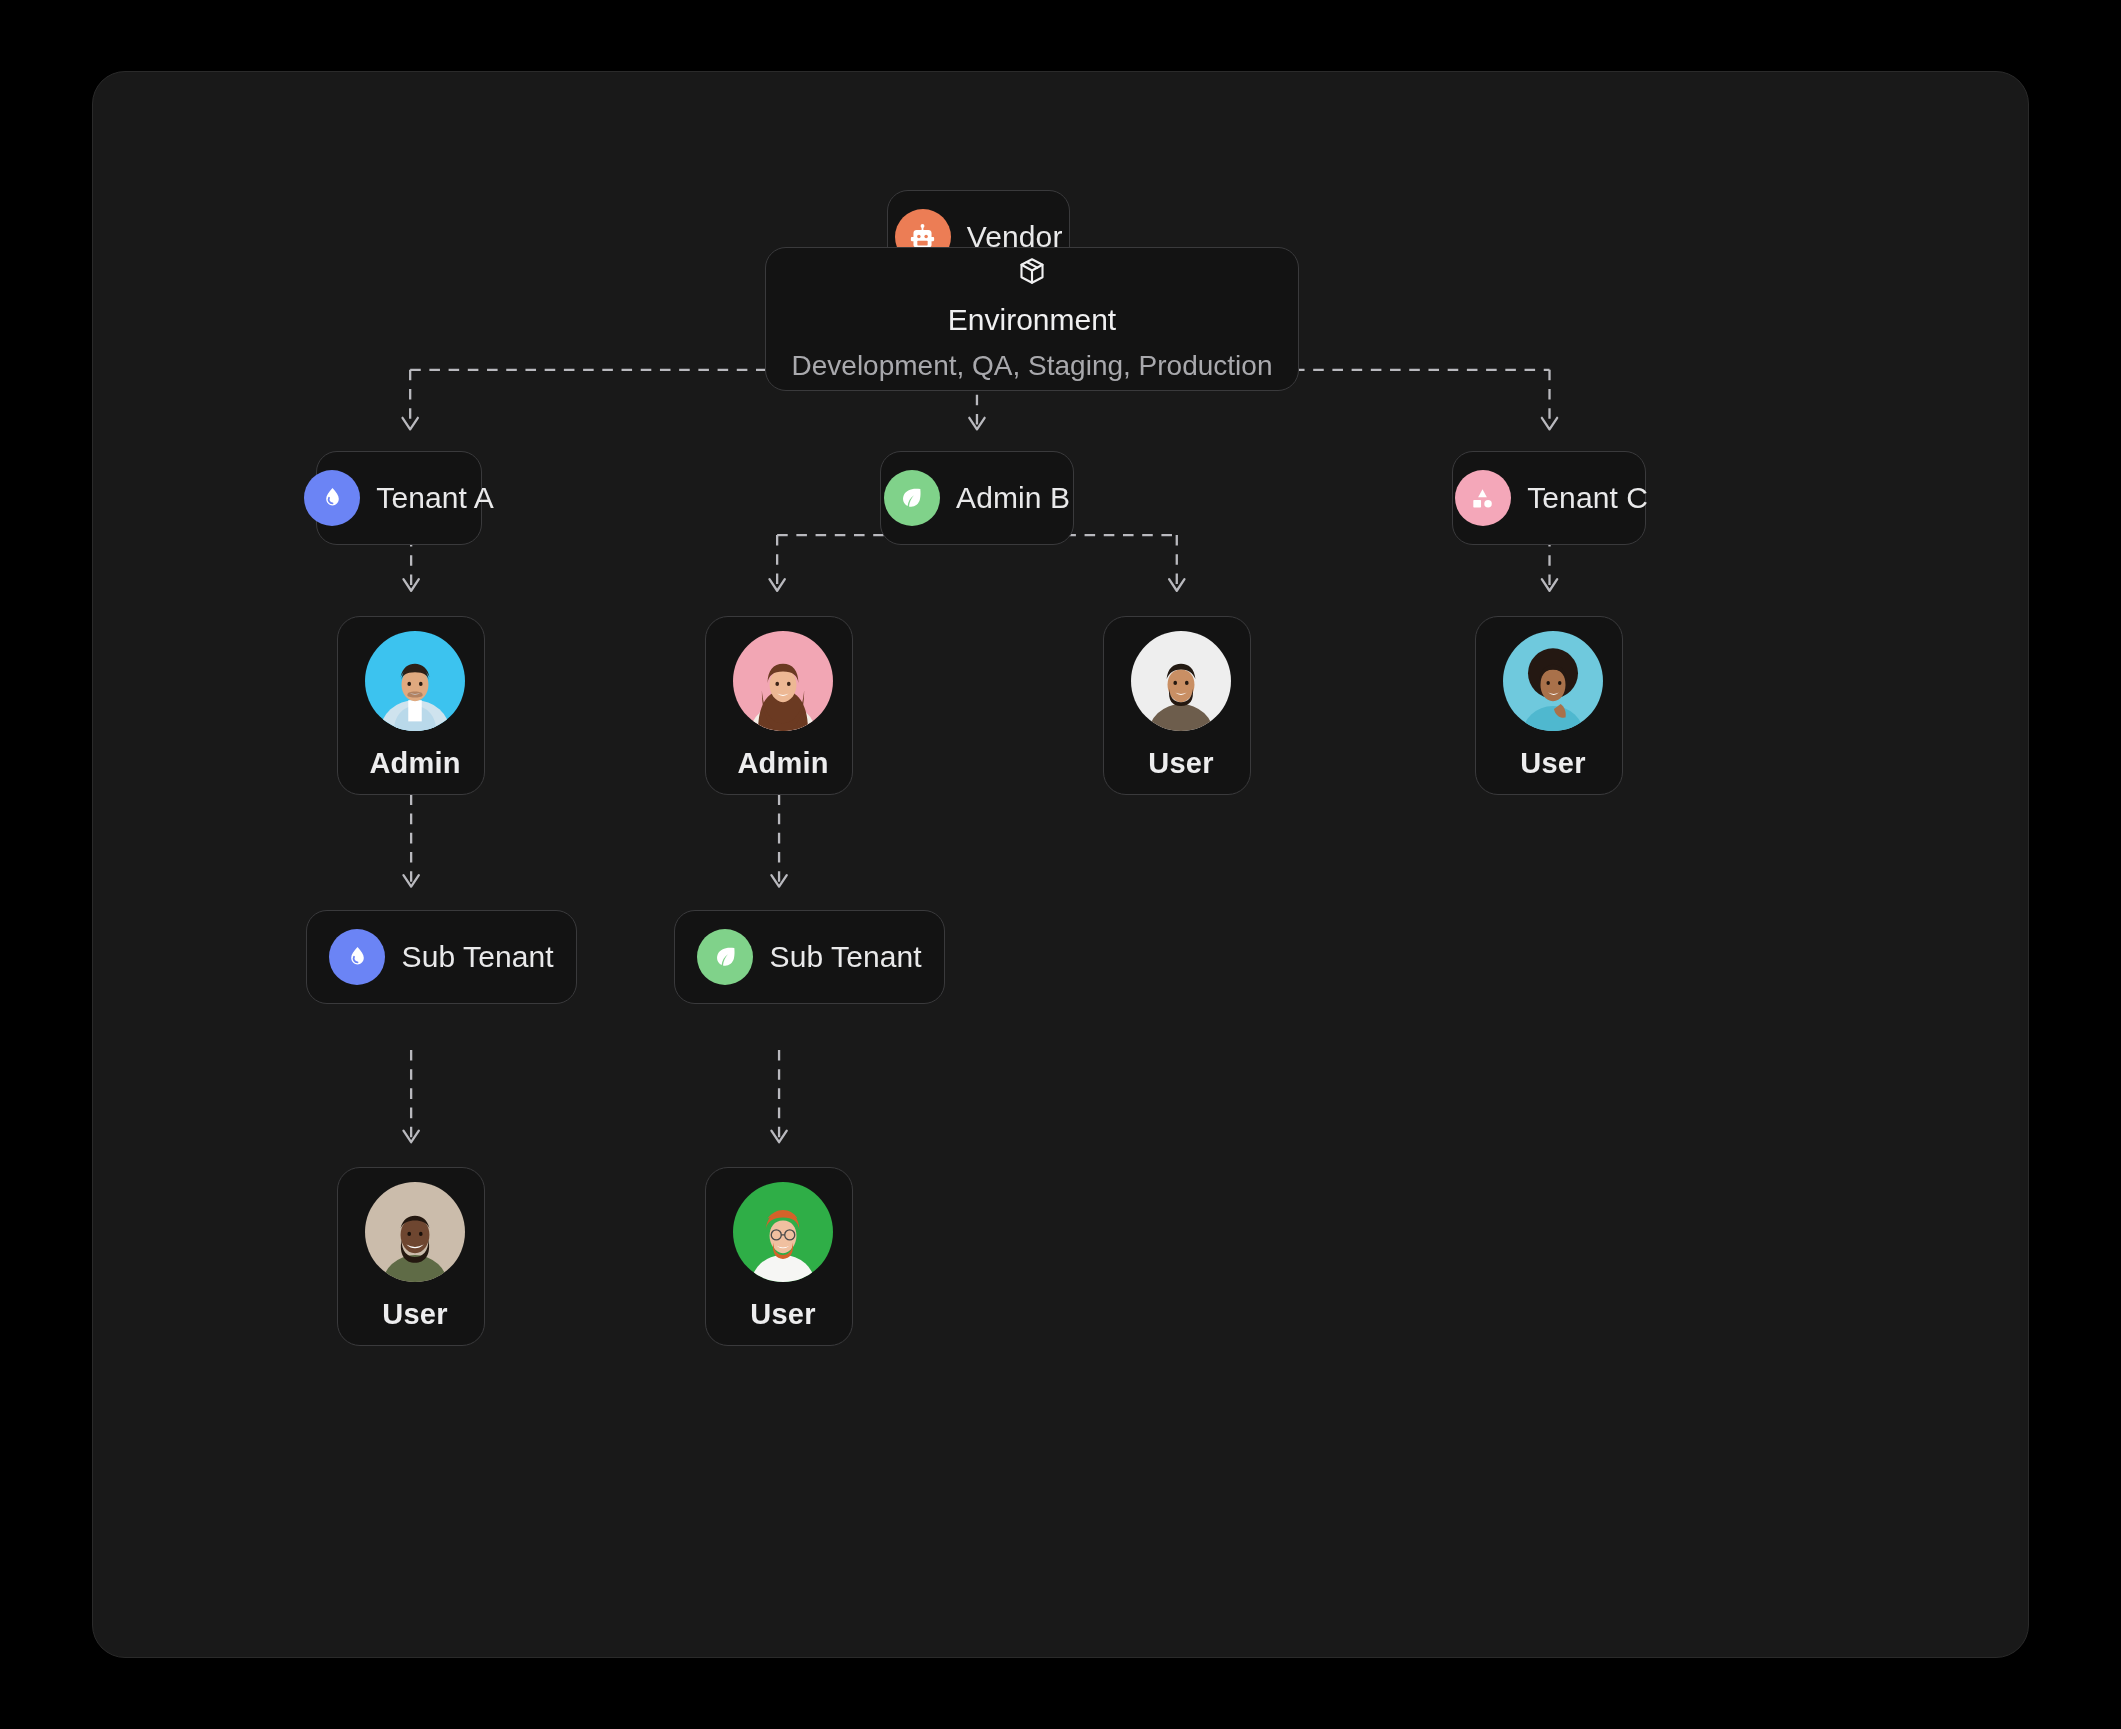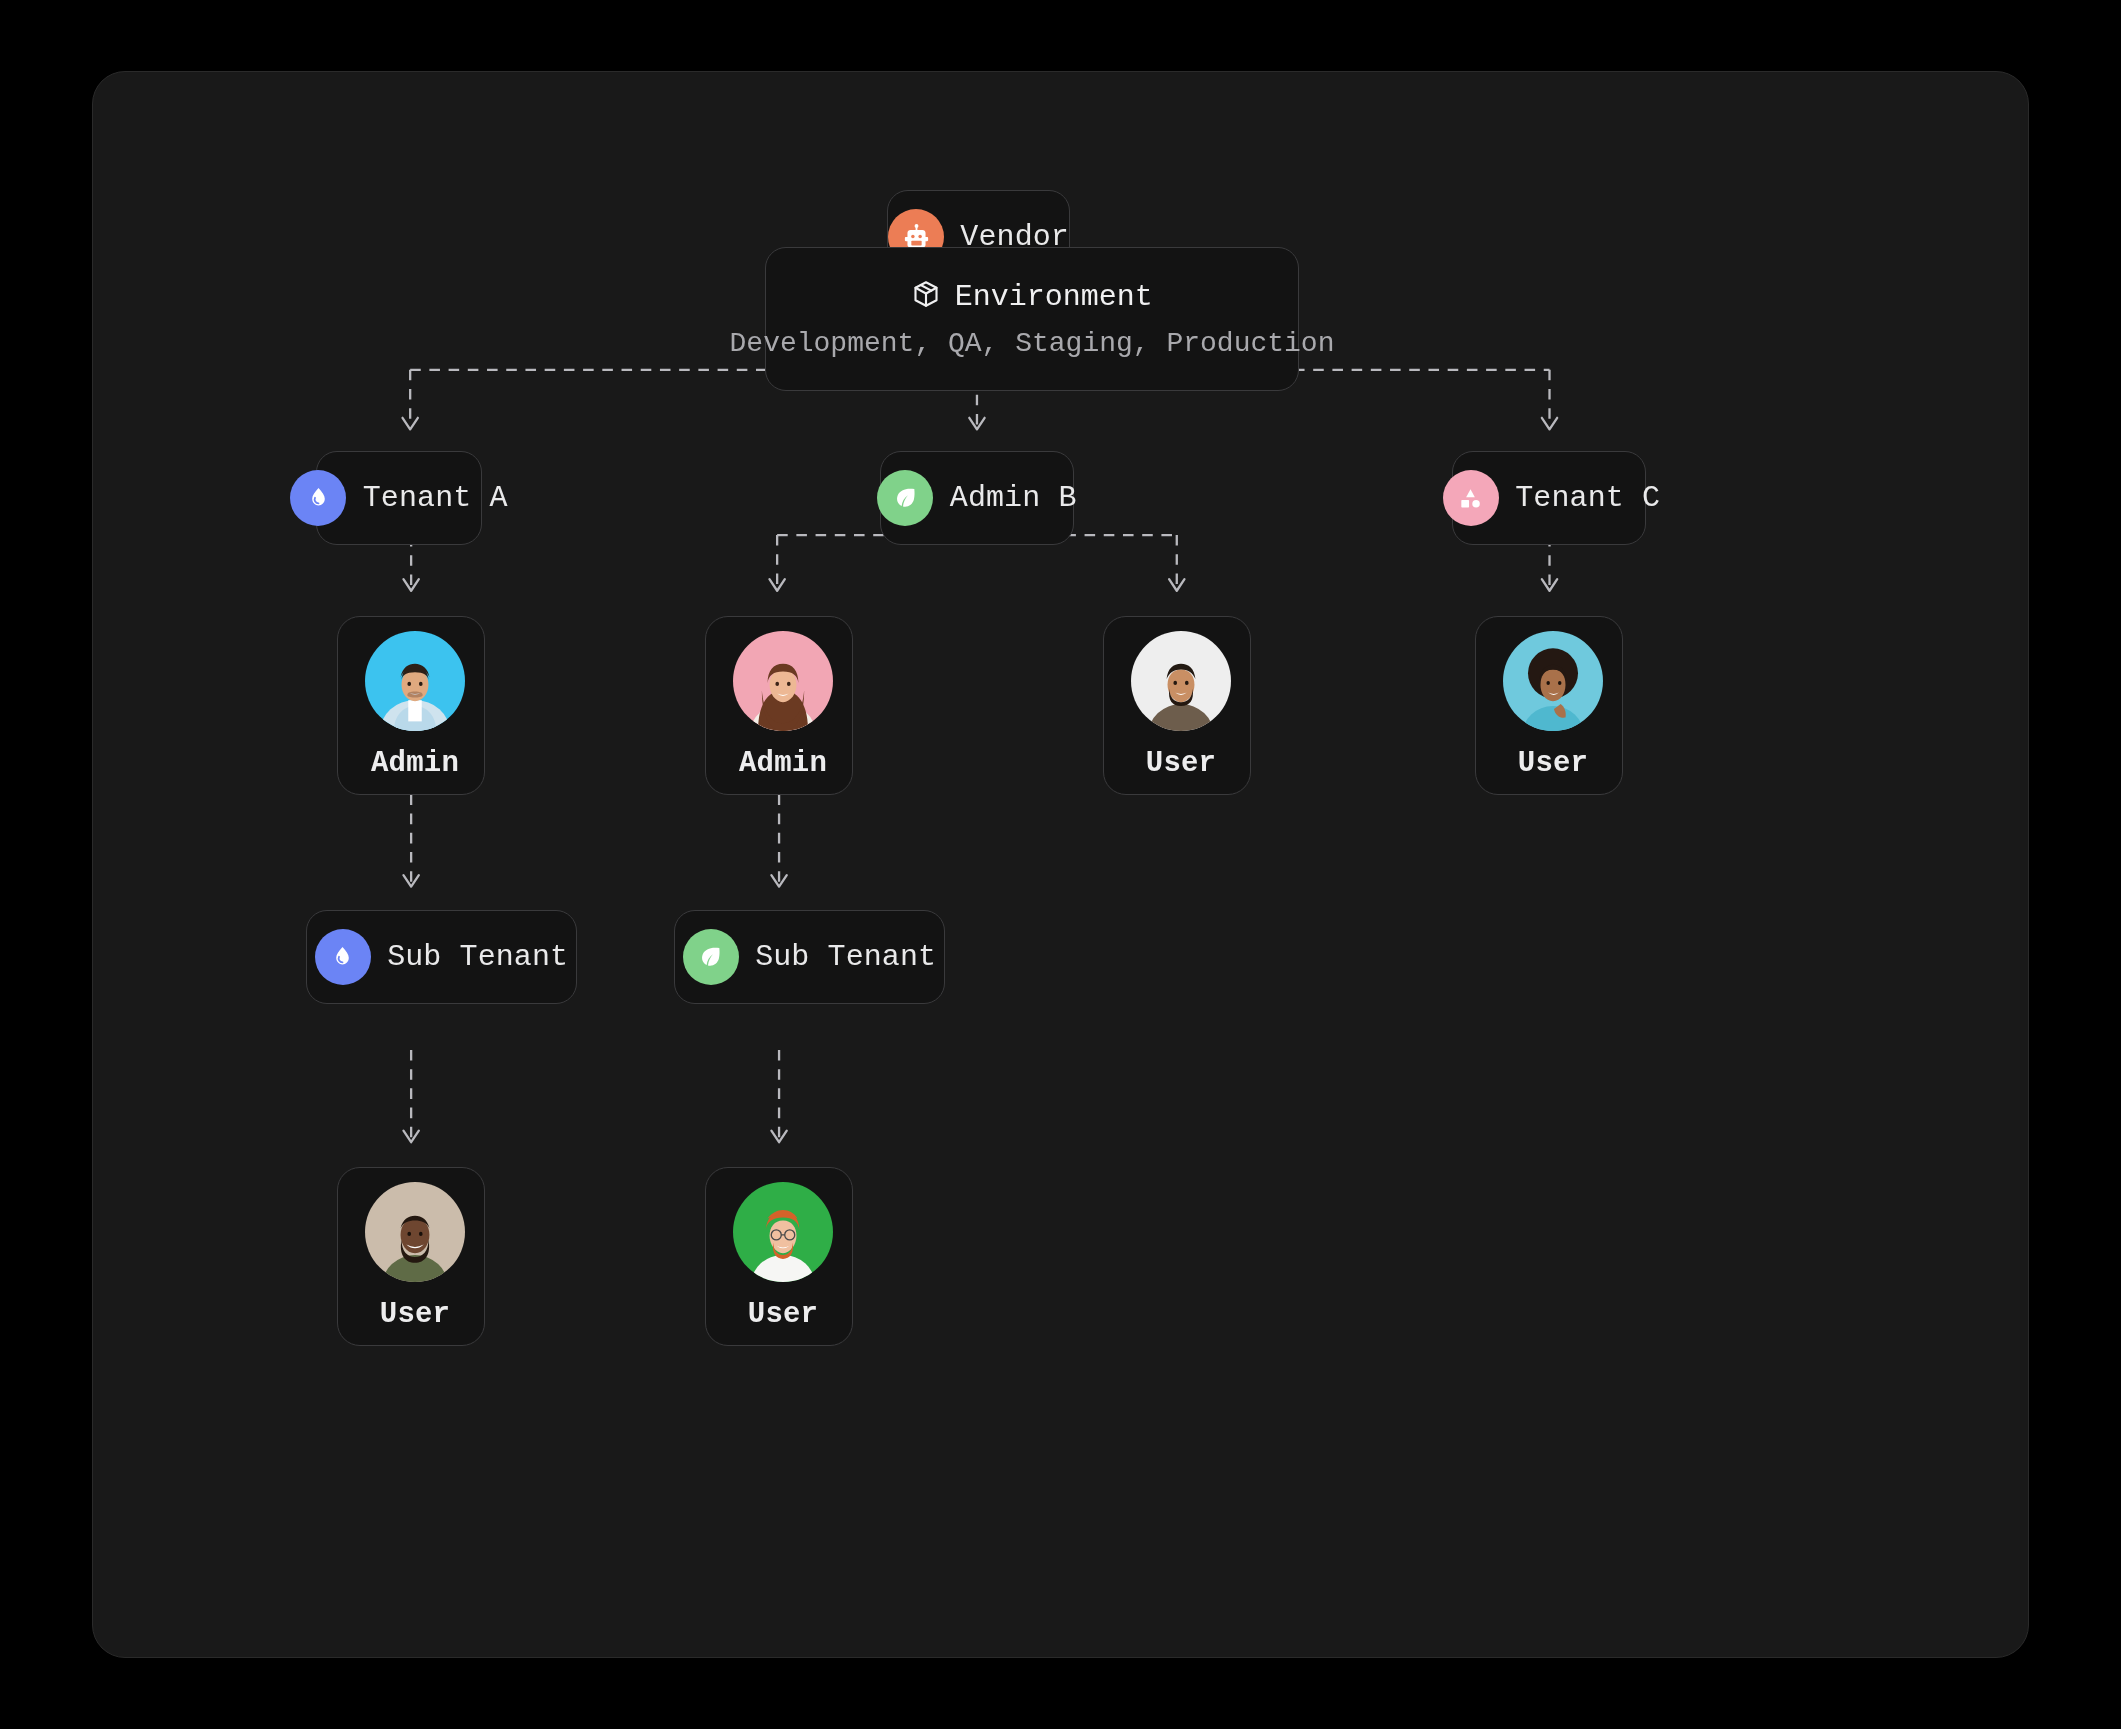--- a/index.html
+++ b/index.html
@@ -21,21 +21,20 @@
     height: 1587px;
     background: #191919;
     border: 1px solid #2a2a2a;
     border-radius: 33px;
   }
 
   
   #canvas {
     position: absolute;
     inset: 0;
-    font-family: Liberation Mono, monospace;
   }
 
   #wires {
     position: absolute;
     left: 0; top: 0;
     width: 1937px;
     height: 1587px;
     pointer-events: none;
   }
 
@@ -82,20 +81,21 @@
   #env-node {
     flex-direction: column;
     gap: 13.4px;
     border-radius: 21px;
     padding: 0 33px;
   }
   .env-title-row {
     display: flex;
     align-items: center;
     gap: 13.4px;
+    flex-direction: column;
   }
   .env-title {
     font-size: 30px;
     color: #f0f0f1;
     white-space: nowrap;
   }
   .env-sub {
     font-size: 28px;
     color: #a9a9ad;
     white-space: nowrap;

